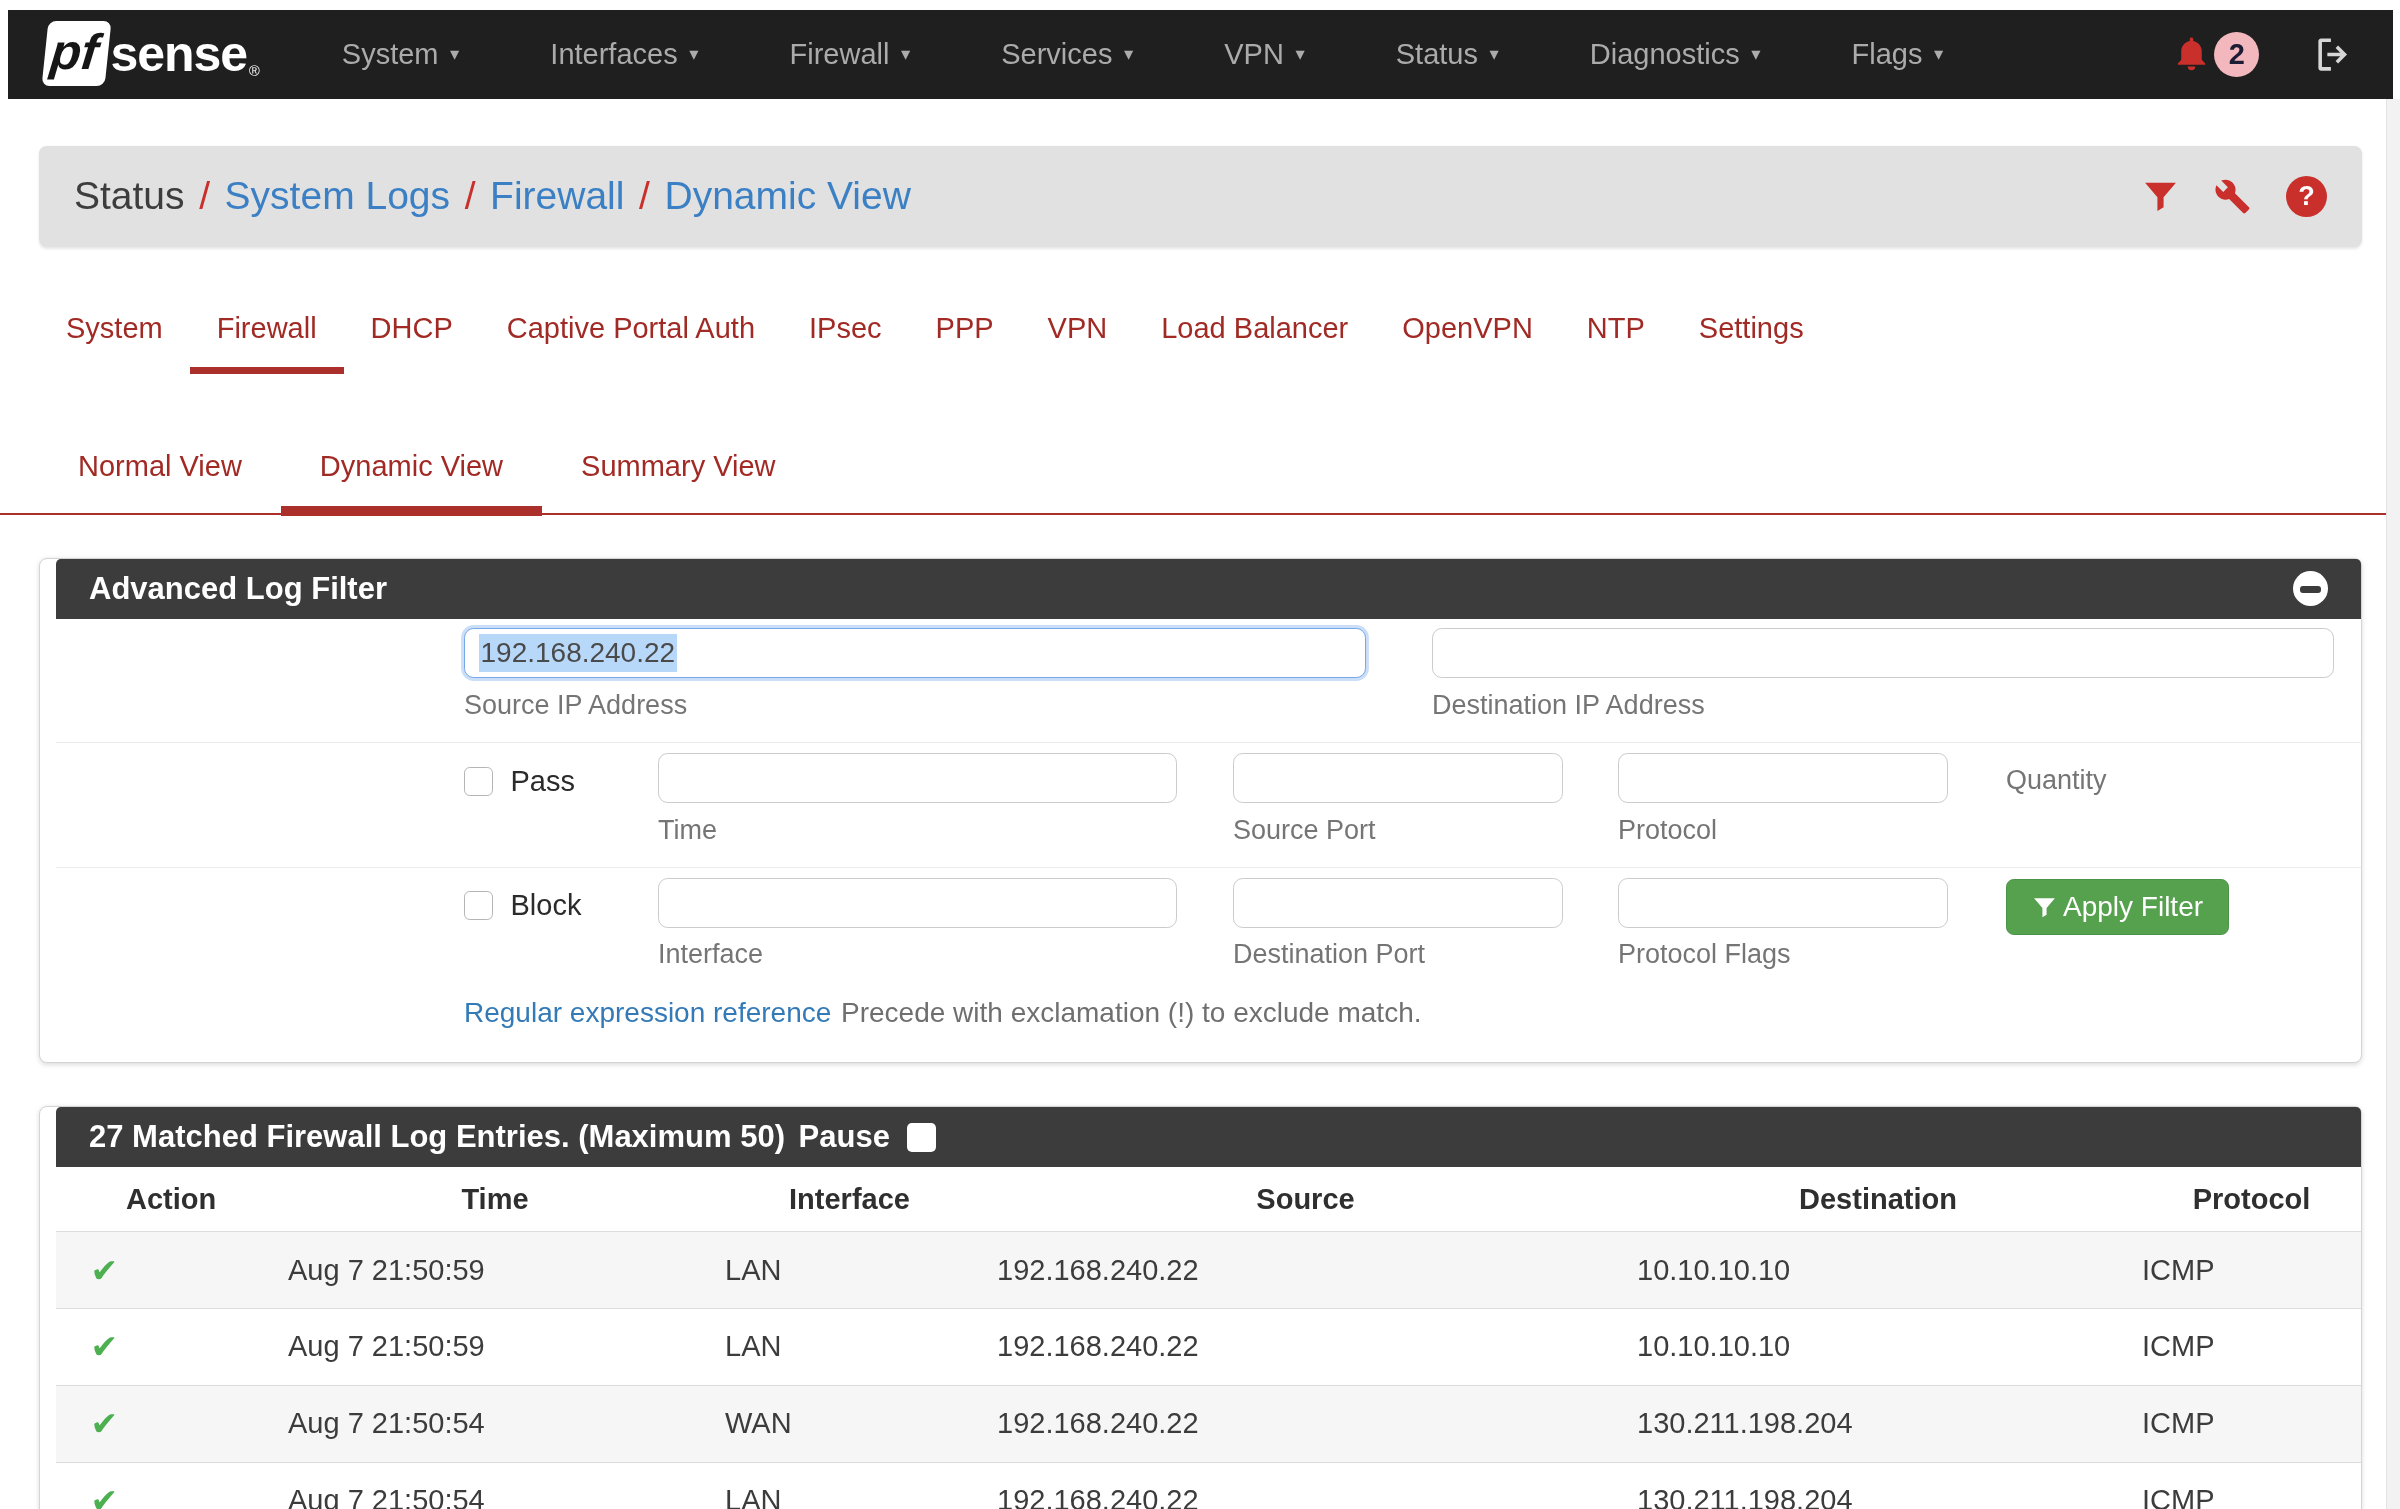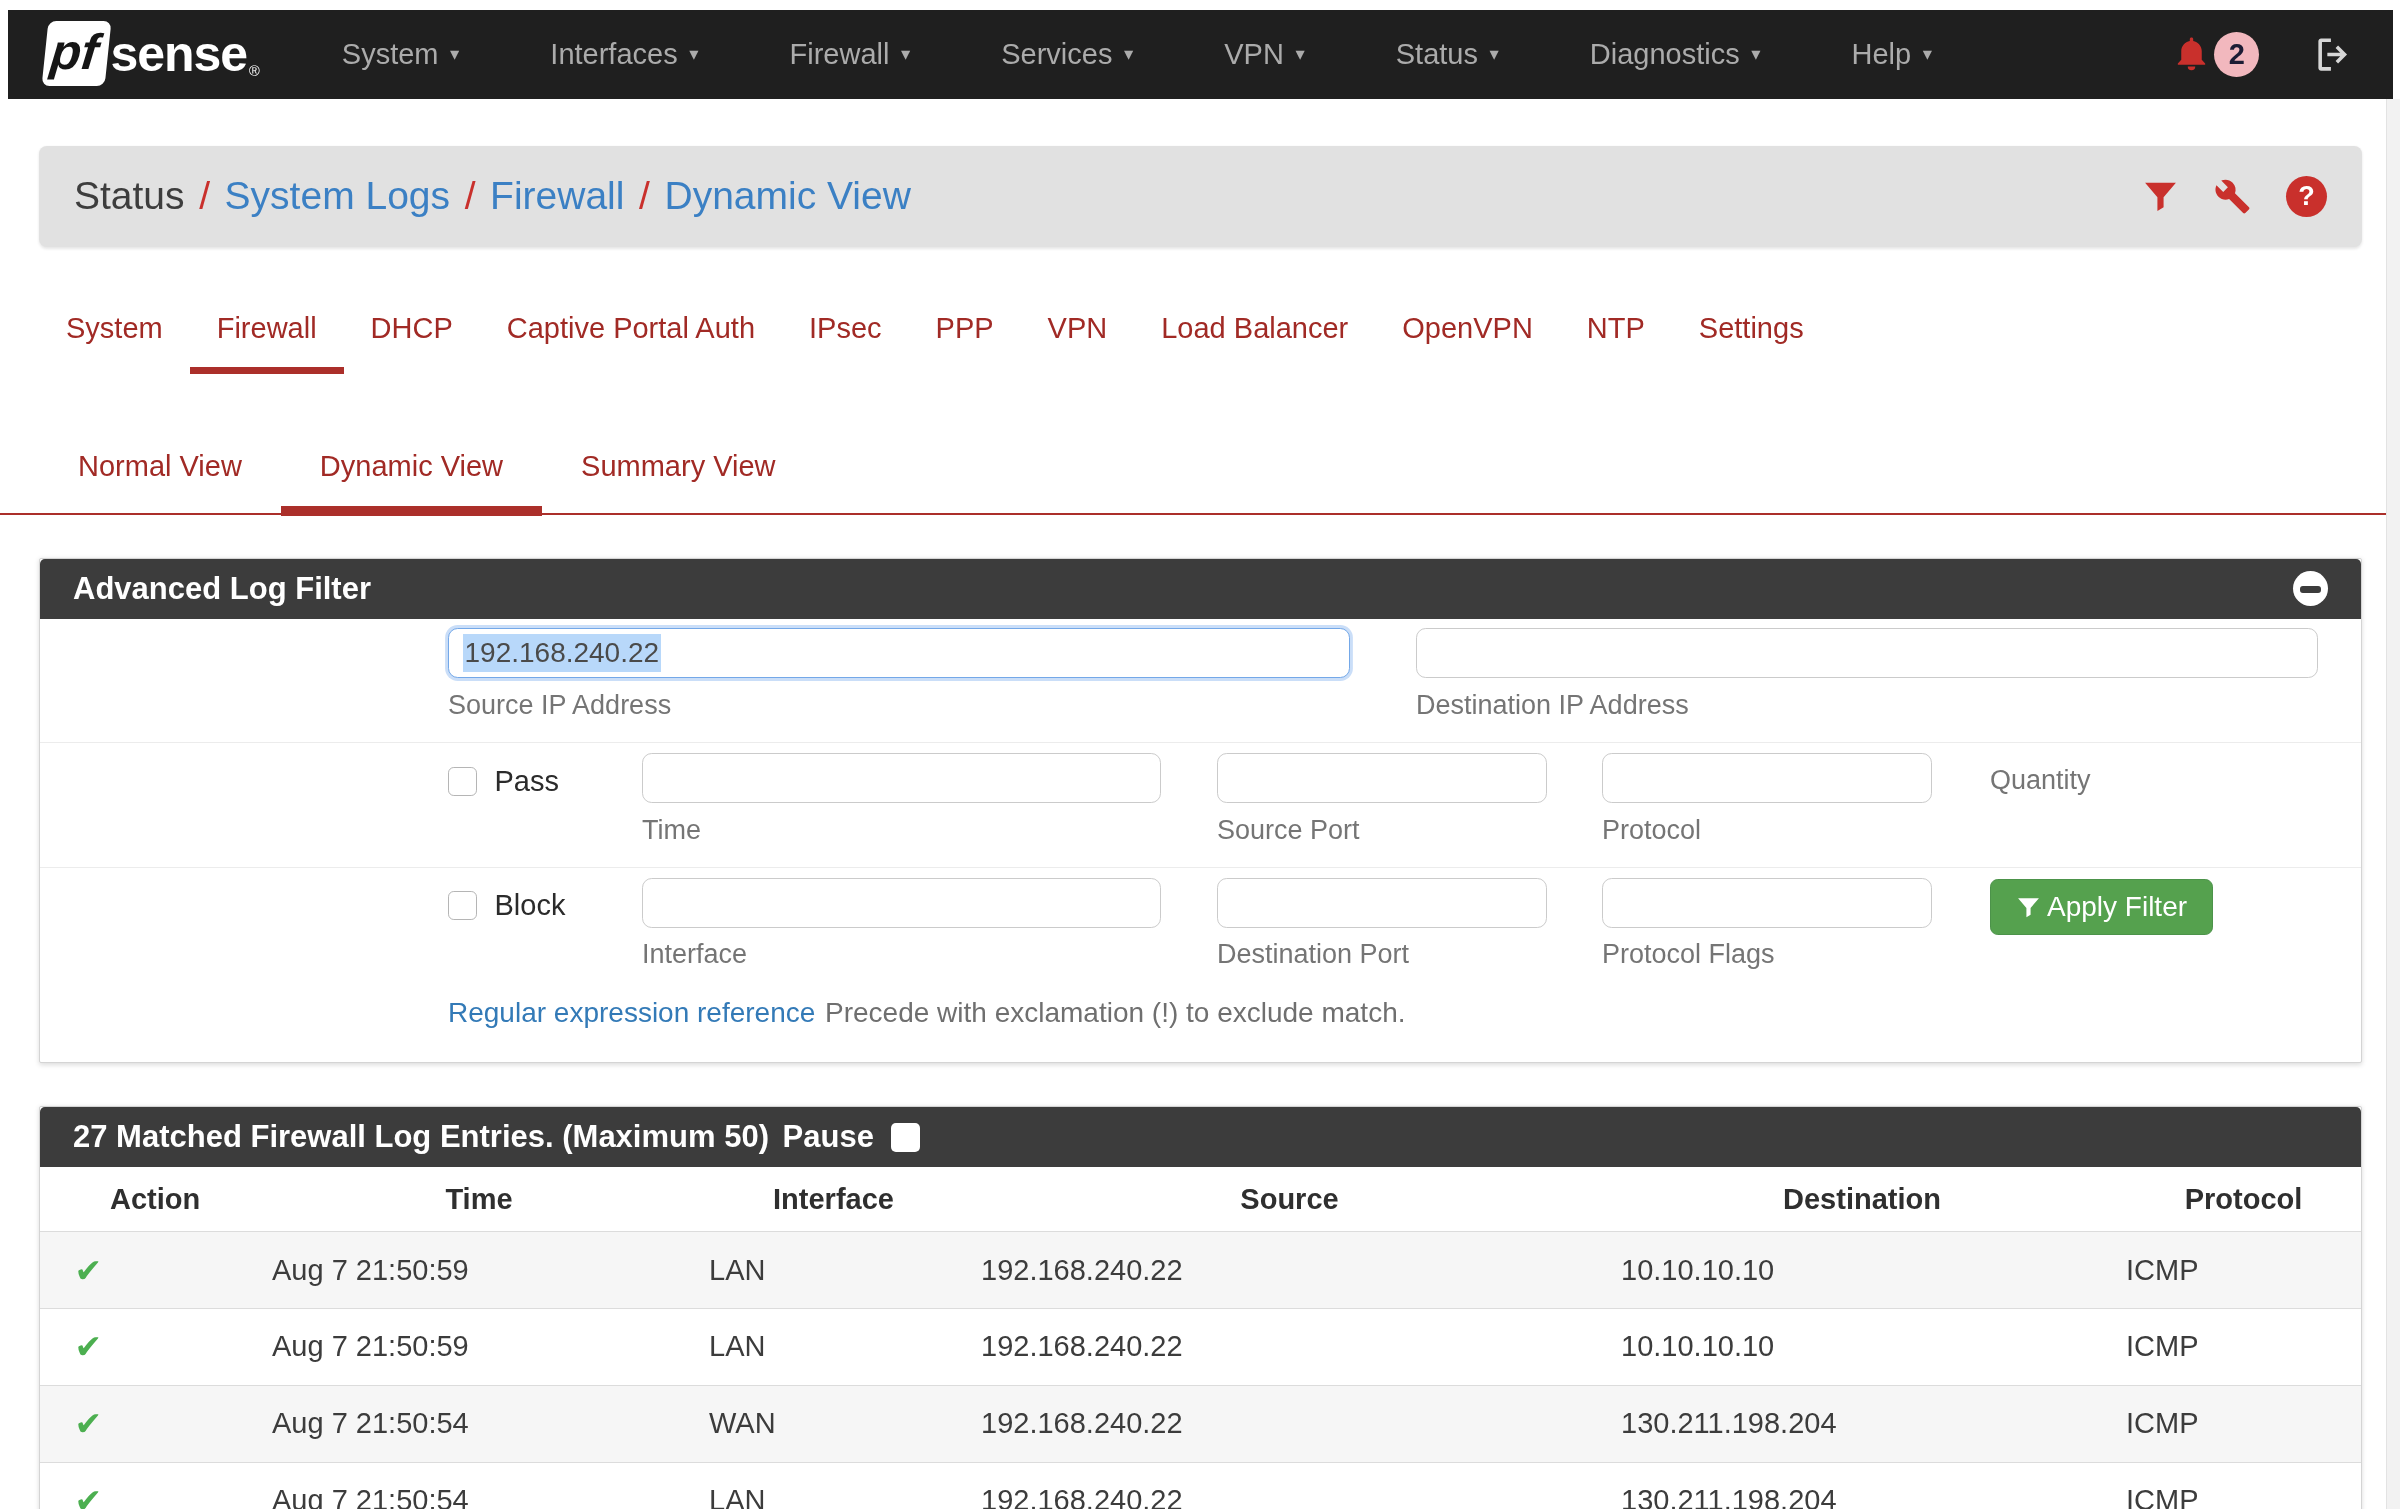--- a/index.html
+++ b/index.html
@@ -60,22 +60,22 @@
 
   .tabs-secondary { margin: 70px 0 0 0; padding: 0 39px; display:flex; border-bottom: 2.9px solid #ab2f2a; }
   .tab2 {
     font-size: 29px; color:#a12a25; padding: 5.8px 39px 23px 39px; cursor:pointer; white-space:nowrap;
     border-bottom: 10.7px solid transparent; margin-bottom: -2.9px;
   }
   .tab2.active { border-bottom-color:#ab2f2a; }
 
   
   .panel {
-    margin: 43px 39px 0 39px; border: 1px solid #d4d4d4; border-radius: 2px;
-    box-shadow: 0 1.9px 4.9px rgba(0,0,0,0.14); background:#fff;
+    margin: 43px 39px 0 39px; border: 1px solid #d4d4d4; border-radius: 8px;
+    box-shadow: 0 1.9px 4.9px rgba(0,0,0,0.14); background:#fff;padding-left:16px;
   }
   .panel-header {
     background:#3c3c3c; color:#fff; font-size: 31px; font-weight: bold;
     min-height: 60px; display:flex; align-items:center; padding: 9.7px 33px;
     border-radius: 4.9px 4.9px 0 0;
   }
   .minus-icon { margin-left:auto; width:35px; height:35px; background:#fff; border-radius:50%; position:relative; cursor:pointer; }
   .minus-icon::after { content:""; position:absolute; left:6.8px; right:6.8px; top:14.6px; height:6.8px; background:#3c3c3c; border-radius:2.9px; }
 
   
@@ -169,21 +169,21 @@
     </div>
     <div class="nav-item">
       <span>Status</span>
       <span class="nav-caret">▾</span>
     </div>
     <div class="nav-item">
       <span>Diagnostics</span>
       <span class="nav-caret">▾</span>
     </div>
     <div class="nav-item">
-      <span>Help</span>
+      <span>Flags</span>
       <span class="nav-caret">▾</span>
     </div>
   </div>
   <div class="nav-right">
     <div class="bell-group">
       <svg class="bell-svg" viewBox="0 0 24 24">
         <path d="M12 2c-.6 0-1 .4-1 1v1.1C8.2 4.6 6 7.1 6 10v5l-2 2.2V18h16v-.8L18 15v-5c0-2.9-2.2-5.4-5-5.9V3c0-.6-.4-1-1-1zm-2.2 17a2.2 2.2 0 0 0 4.4 0h-4.4z"></path>
       </svg>
       <span class="notif-badge">2</span>
     </div>

